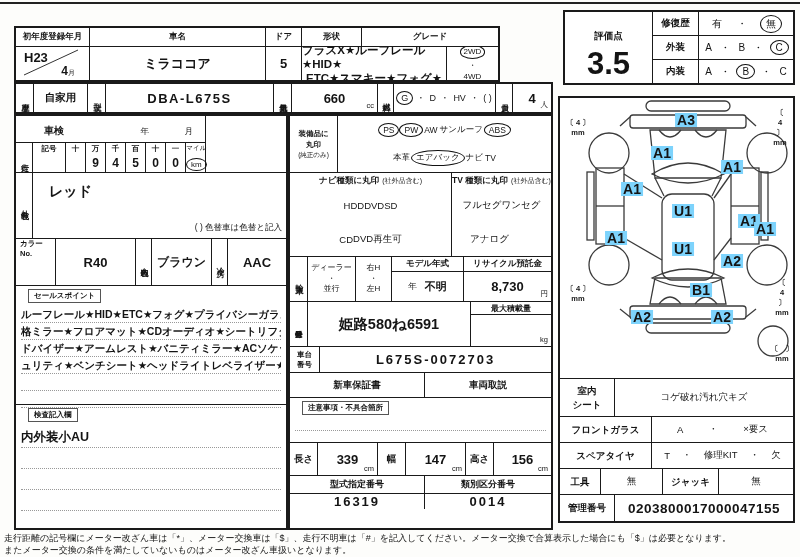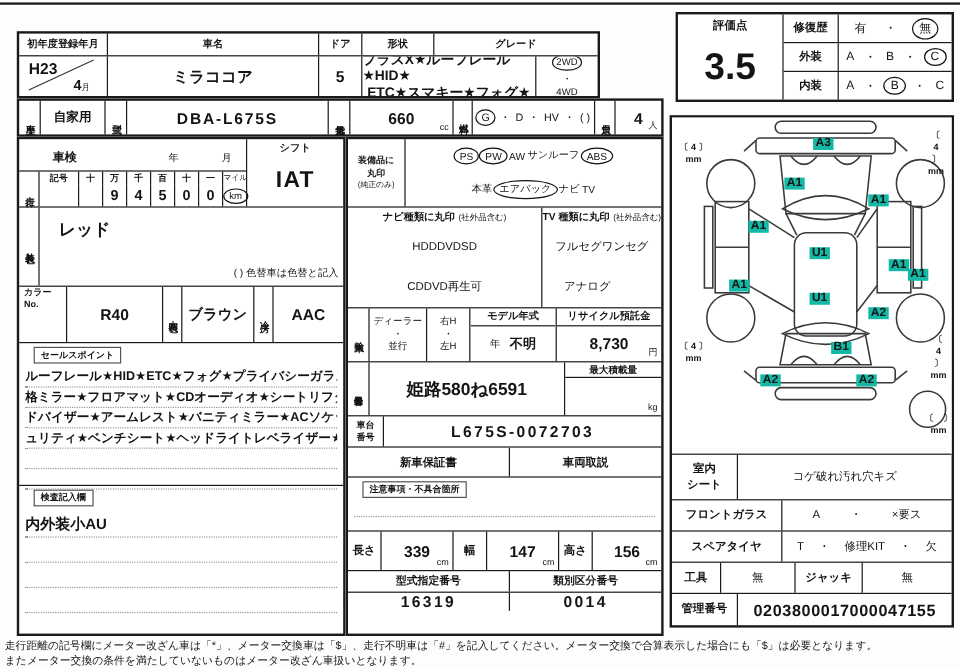--- a/index.html
+++ b/index.html
@@ -77,21 +77,21 @@
 
 .score3{font-size:31px;font-weight:bold;line-height:1}
 .eopt{font-size:10px;padding:0 2px}
 .eopt.circ{padding:1px 5px}
 .erow{display:flex;flex:1;border-bottom:1px solid #1a1a1a}
 .erow:last-child{border-bottom:none}
 .elab{width:46px;border-right:1px solid #1a1a1a;display:flex;align-items:center;justify-content:center;font-size:9.5px;font-weight:bold}
 .eopts{flex:1;display:flex;align-items:center;justify-content:space-evenly}
 #diagram{position:relative;border-bottom:1.5px solid #1a1a1a;background:#fff}
 #diagram svg{position:absolute;left:0;top:0}
-.mark{position:absolute;transform:translate(-50%,-50%);font-size:10px;font-weight:bold;background:#14b8a6;padding:0 2px;line-height:1}
+.mark{position:absolute;transform:translate(-50%,-50%);font-size:14px;font-weight:bold;background:#7dd3fc;padding:0 2px;line-height:1}
 .tmark{position:absolute;transform:translate(-50%,-50%);font-size:7.5px;font-weight:bold;white-space:pre-line;text-align:center;line-height:1.35;background:transparent}
 .sopt{font-size:9.5px}
 .condlab{font-size:9.5px;font-weight:bold;text-align:center;line-height:1.4}
 .mgmtv{font-size:13.5px;font-weight:bold;letter-spacing:.5px}
 
 #footer{position:absolute;left:4px;top:533px;width:794px}
 .fline{display:block;font-size:9px;line-height:11.5px;white-space:nowrap;overflow:hidden}
 </style>
 </head>
 <body>
@@ -186,24 +186,20 @@
                 <span class="mcell">0</span>
                 <span class="mcell">0</span>
               </div>
           </div>
           <div class="milekm">
             <span class="mile">マイル</span>
             <span><span class="kmopt circ">km</span></span>
           </div>
         </div>
       </div>
-      <div class="col f">
-        <div class="slab">シフト</div>
-        <div class="sval">IAT</div>
-      </div>
     </div>
 
     <div class="row bb" style="height:66px">
       <div class="vlab" style="width:17px">外装色</div>
       <div class="c f" style="justify-content:flex-start">
         <span class="extval">レッド</span>
         <span class="extnote">(            ) 色替車は色替と記入</span>
       </div>
     </div>
 
@@ -380,21 +376,21 @@
       </div>
       <div class="row f">
         <div class="c bignum" style="width:135px;letter-spacing:2px">16319</div>
         <div class="c f bignum" style="letter-spacing:2px">0014</div>
       </div>
     </div>
   </div>
 
   <div class="reg row" style="left:563px;top:10px;width:232px;height:75px">
     <div class="col br" style="width:88px">
-      <div style="font-size:9.5px;font-weight:bold;text-align:center;padding-top:3px">評価点</div>
+      <div style="font-size:9.5px;font-weight:bold;text-align:center;padding-top:18px">評価点</div>
       <div class="f" style="display:flex;align-items:center;justify-content:center">
         <span class="score3">3.5</span>
       </div>
     </div>
     <div class="col f">
       <div class="erow">
         <div class="elab">修復歴</div>
         <div class="eopts">
             <span class="eopt">有</span>
             <span class="eopt">・</span>

